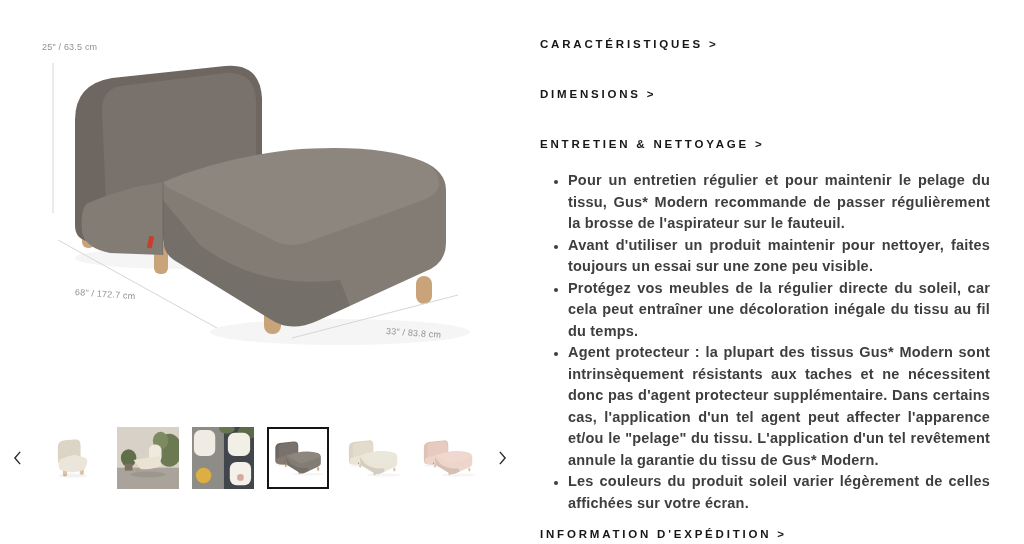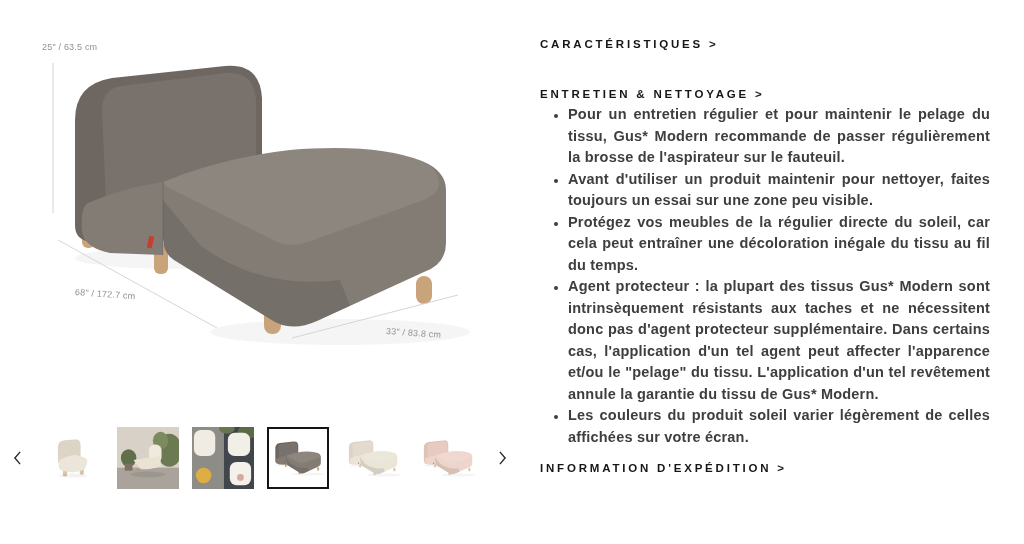--- a/index.html
+++ b/index.html
@@ -44,21 +44,21 @@
   .thumb.type-product-set svg { width:58px; height:43px; }
   .thumb.type-product-single svg { width:54px; height:42px; }
 
   
   .details { position:absolute; left:540px; top:0; width:450px; padding-top:38px; }
   .acc {
     font-size:11.5px; line-height:12px; font-weight:700;
     letter-spacing:2.8px; color:var(--heading);
     margin:0 0 38px; cursor:pointer; white-space:nowrap;
   }
-  .acc.expanded { margin-bottom:4px; }
+  .acc.expanded { margin-bottom:20px; }
   .acc.last { margin:14px 0 12px; }
   .bullets {
     margin:0; padding-left:28px; list-style:disc;
     color:var(--body); font-size:14.5px; line-height:21.5px; letter-spacing:.2px;
   }
   .bullets li { text-align:justify;font-weight:bold; }
   .bullets li::marker { color:var(--body); font-size:12px; }
 </style>
 </head>
 <body>
@@ -179,20 +179,21 @@
       <button class="nav-btn">
         <svg viewBox="0 0 10 16">
           <path d="M2 1 L8 8 L2 15" stroke="#2b2b2b" stroke-width="1.6" fill="none"></path>
         </svg>
       </button>
     </div>
   </section>
 
   <section class="details">
     <h3 class="acc">CARACTÉRISTIQUES &gt;</h3>
+    <h3 class="acc">DIMENSIONS &gt;</h3>
     <h3 class="acc expanded">ENTRETIEN &amp; NETTOYAGE &gt;</h3>
     <ul class="bullets">
 
     <li>Pour un entretien régulier et pour maintenir le pelage du tissu, Gus* Modern recommande de passer régulièrement la brosse de l'aspirateur sur le fauteuil.</li>
         <li>Avant d'utiliser un produit maintenir pour nettoyer, faites toujours un essai sur une zone peu visible.</li>
         <li>Protégez vos meubles de la régulier directe du soleil, car cela peut entraîner une décoloration inégale du tissu au fil du temps.</li>
         <li>Agent protecteur : la plupart des tissus Gus* Modern sont intrinsèquement résistants aux taches et ne nécessitent donc pas d'agent protecteur supplémentaire. Dans certains cas, l'application d'un tel agent peut affecter l'apparence et/ou le "pelage" du tissu. L'application d'un tel revêtement annule la garantie du tissu de Gus* Modern.</li>
         <li>Les couleurs du produit soleil varier légèrement de celles affichées sur votre écran.</li>
       </ul>
     <h3 class="acc last">INFORMATION D'EXPÉDITION &gt;</h3>

